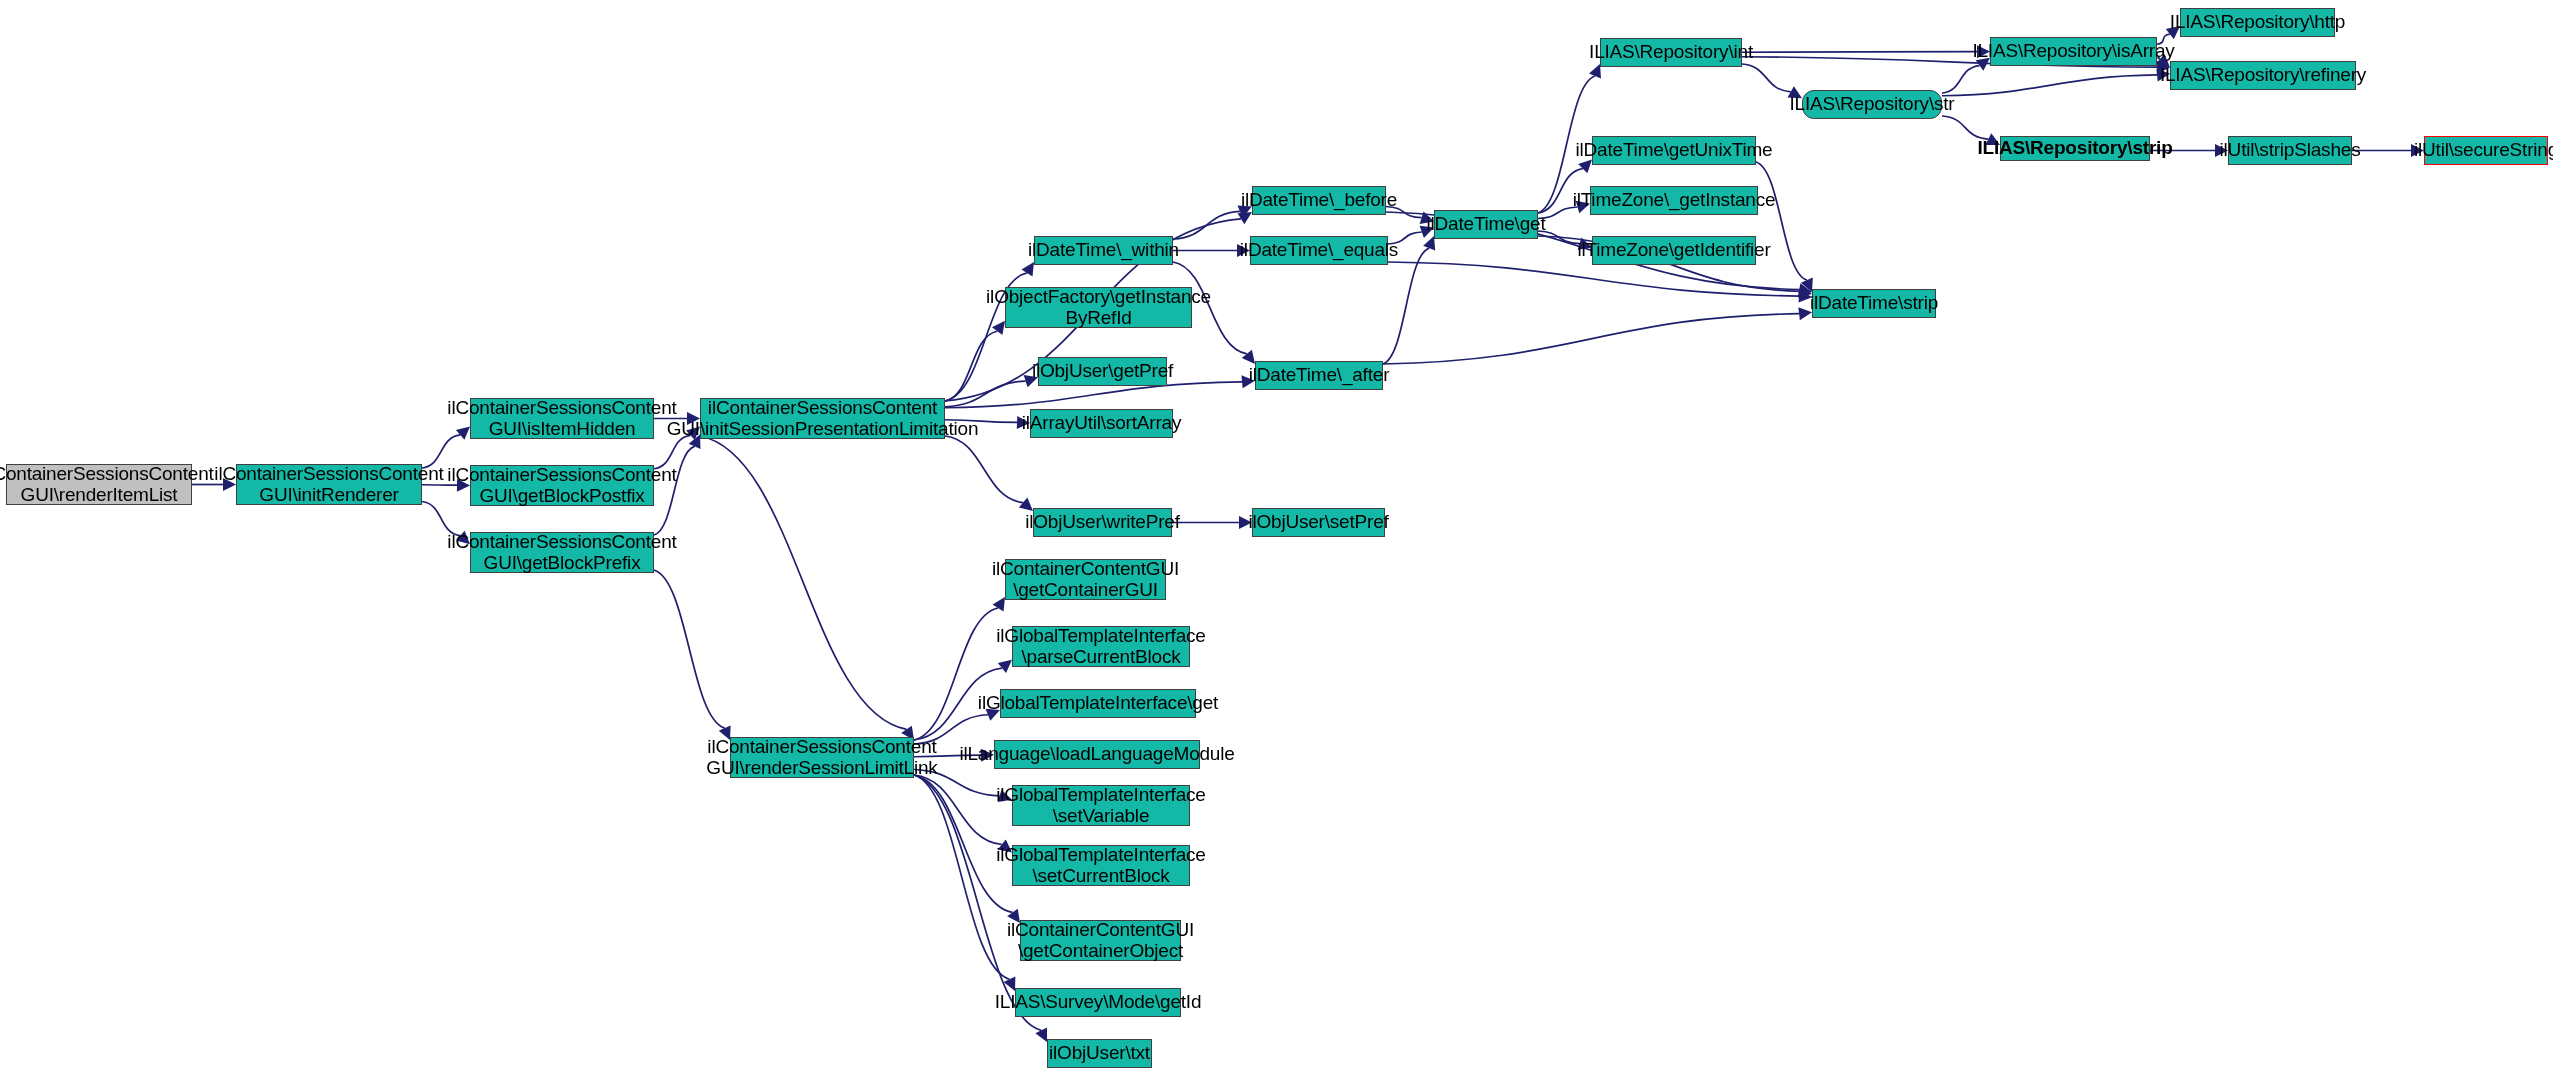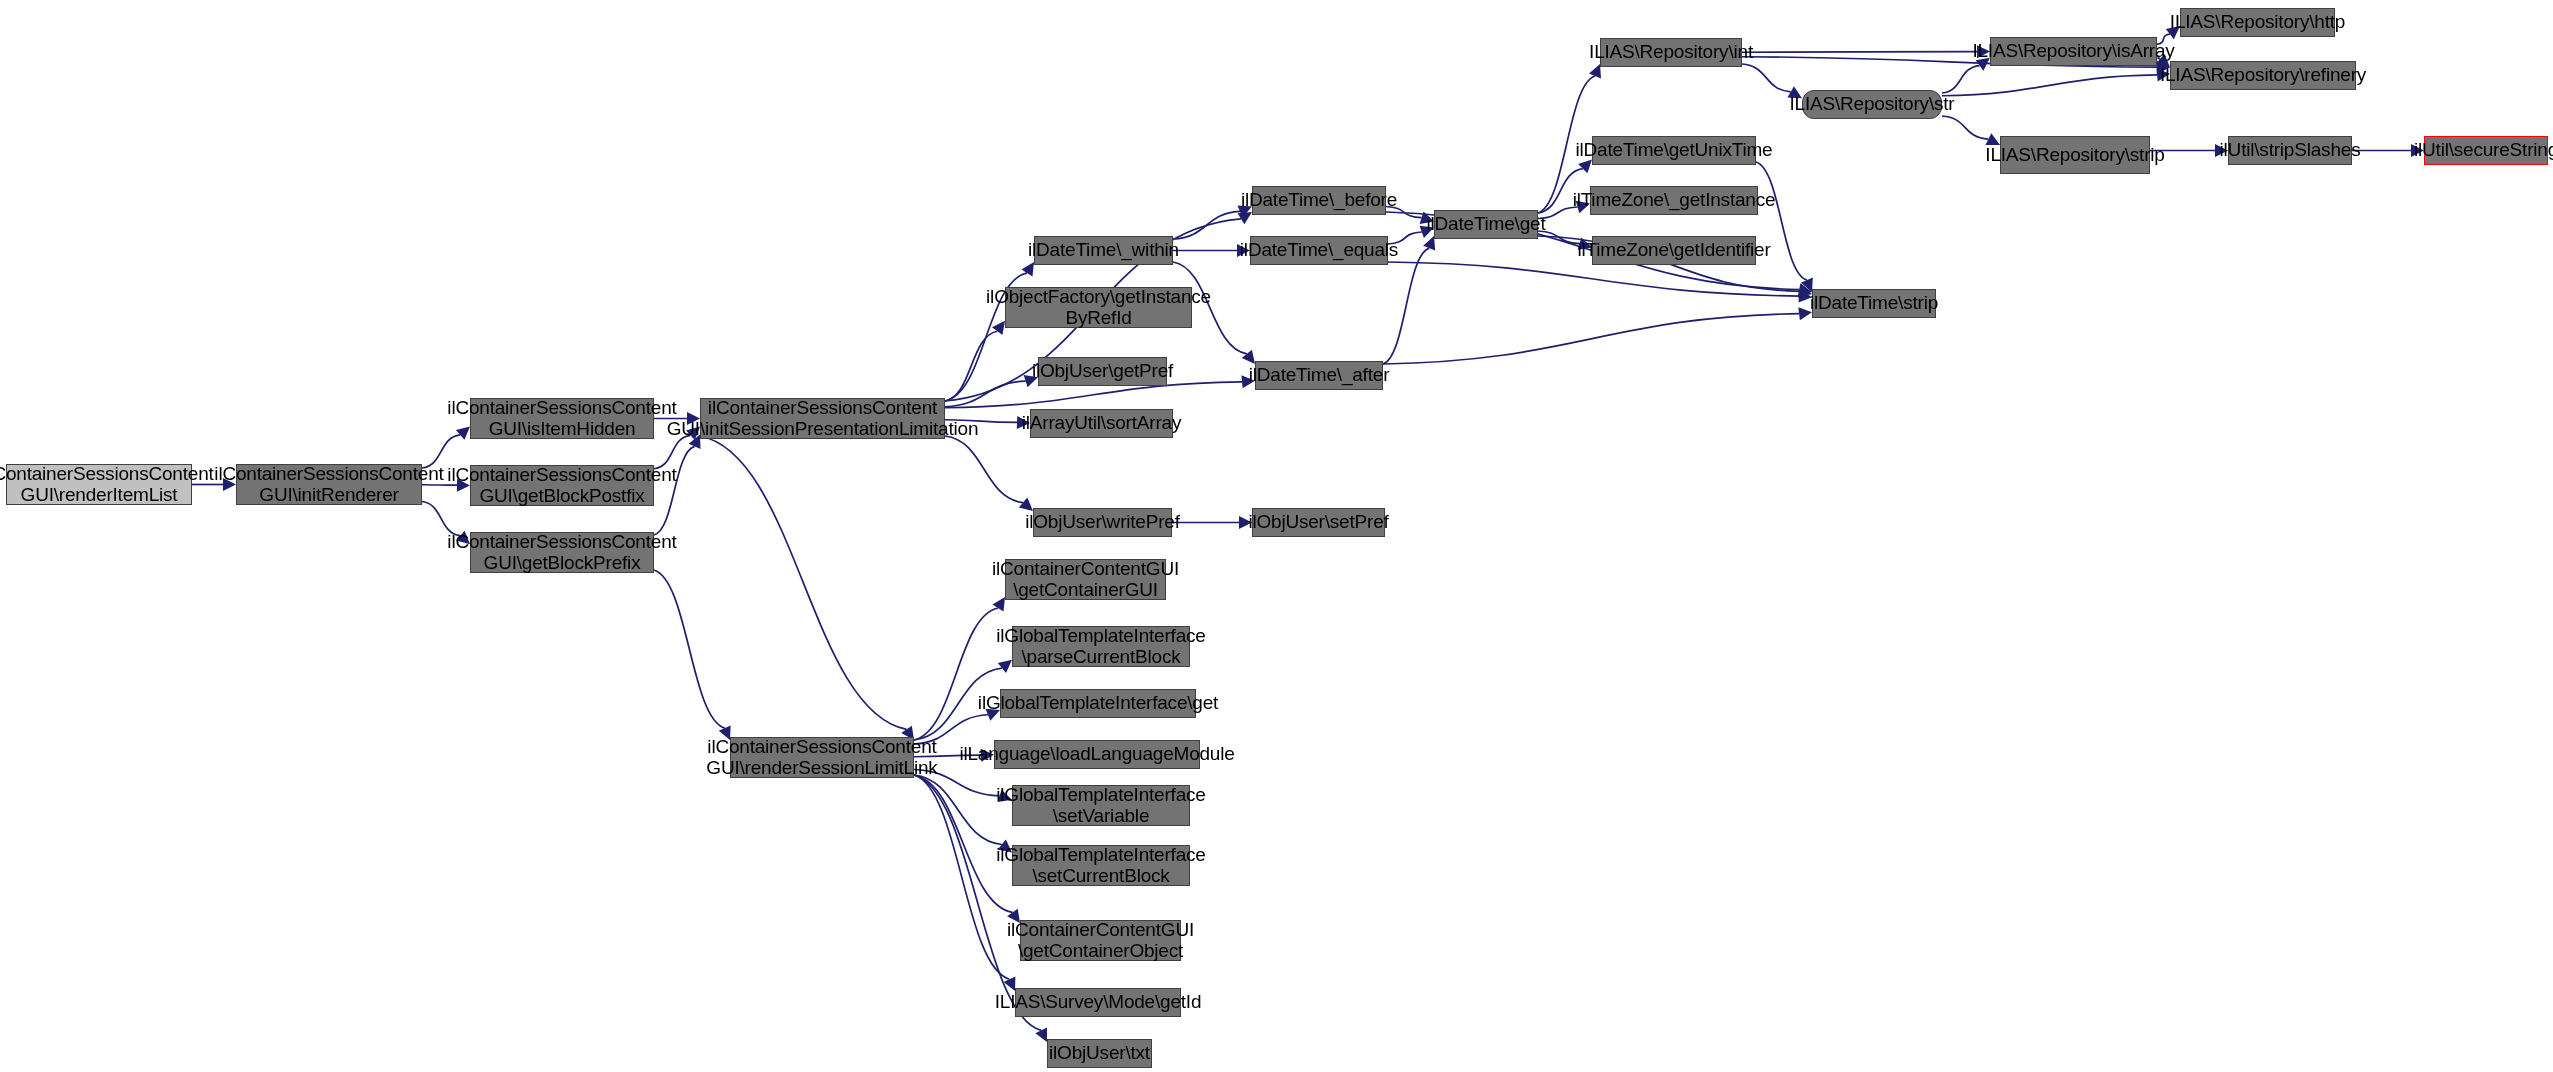--- a/index.html
+++ b/index.html
@@ -20,21 +20,21 @@
     position: absolute;
     top: 0;
     left: 0;
     width: 2553px;
     height: 1072px;
   }
   .node-box {
     position: absolute;
     box-sizing: border-box;
     border: 1.6px solid #404040;
-    background: #737373;
+    background: #14b8a6;
     display: flex;
     align-items: center;
     justify-content: center;
     text-align: center;
     color: #000000;
     font-size: 19px;
     line-height: 1.08;
     letter-spacing: -0.2px;
     white-space: pre-line;
     cursor: pointer;
@@ -192,21 +192,21 @@
       <div class="node-box" style="left: 1434px; top: 210px; width: 104px; height: 29px;">ilDateTime\get</div>
       <div class="node-box" style="left: 1592px; top: 136px; width: 164px; height: 29px;">ilDateTime\getUnixTime</div>
       <div class="node-box" style="left: 1590px; top: 186px; width: 168px; height: 29px;">ilTimeZone\_getInstance</div>
       <div class="node-box" style="left: 1592px; top: 236px; width: 164px; height: 29px;">ilTimeZone\getIdentifier</div>
       <div class="node-box" style="left: 1812px; top: 289px; width: 124px; height: 29px;">ilDateTime\strip</div>
       <div class="node-box" style="left: 1600px; top: 38px; width: 142px; height: 29px;">ILIAS\Repository\int</div>
       <div class="node-box" style="left: 1802px; top: 90px; width: 140px; height: 29px; border-radius: 12px;">ILIAS\Repository\str</div>
       <div class="node-box" style="left: 1990px; top: 37px; width: 167px; height: 29px;">ILIAS\Repository\isArray</div>
       <div class="node-box" style="left: 2180px; top: 8px; width: 155px; height: 29px;">ILIAS\Repository\http</div>
       <div class="node-box" style="left: 2170px; top: 61px; width: 186px; height: 29px;">ILIAS\Repository\refinery</div>
-      <div class="node-box" style="left: 2000px; top: 136px; width: 150px; height: 38px;">ILIAS\Repository\strip</div>
+      <div class="node-box" style="left: 2000px; top: 136px; width: 150px; height: 25px; font-weight: bold;">ILIAS\Repository\strip</div>
       <div class="node-box" style="left: 2228px; top: 136px; width: 124px; height: 29px;">ilUtil\stripSlashes</div>
       <div class="node-box highlight" style="left: 2424px; top: 136px; width: 124px; height: 29px;">ilUtil\secureString</div>
       <div class="node-box" style="left: 730px; top: 737px; width: 184px; height: 41px;">ilContainerSessionsContent
 GUI\renderSessionLimitLink</div>
       <div class="node-box" style="left: 1005px; top: 559px; width: 161px; height: 41px;">ilContainerContentGUI
 \getContainerGUI</div>
       <div class="node-box" style="left: 1012px; top: 626px; width: 178px; height: 41px;">ilGlobalTemplateInterface
 \parseCurrentBlock</div>
       <div class="node-box" style="left: 1000px; top: 689px; width: 196px; height: 29px;">ilGlobalTemplateInterface\get</div>
       <div class="node-box" style="left: 994px; top: 740px; width: 206px; height: 29px;">ilLanguage\loadLanguageModule</div>

